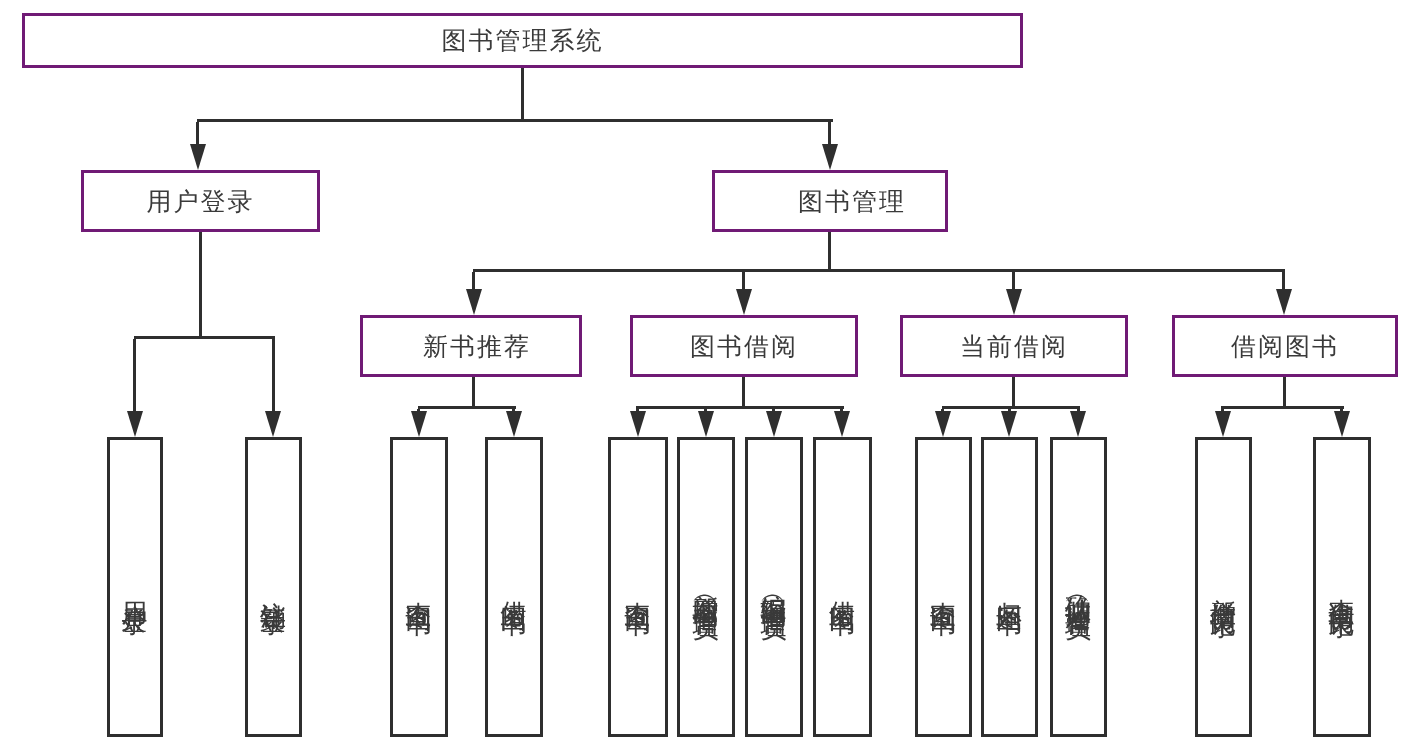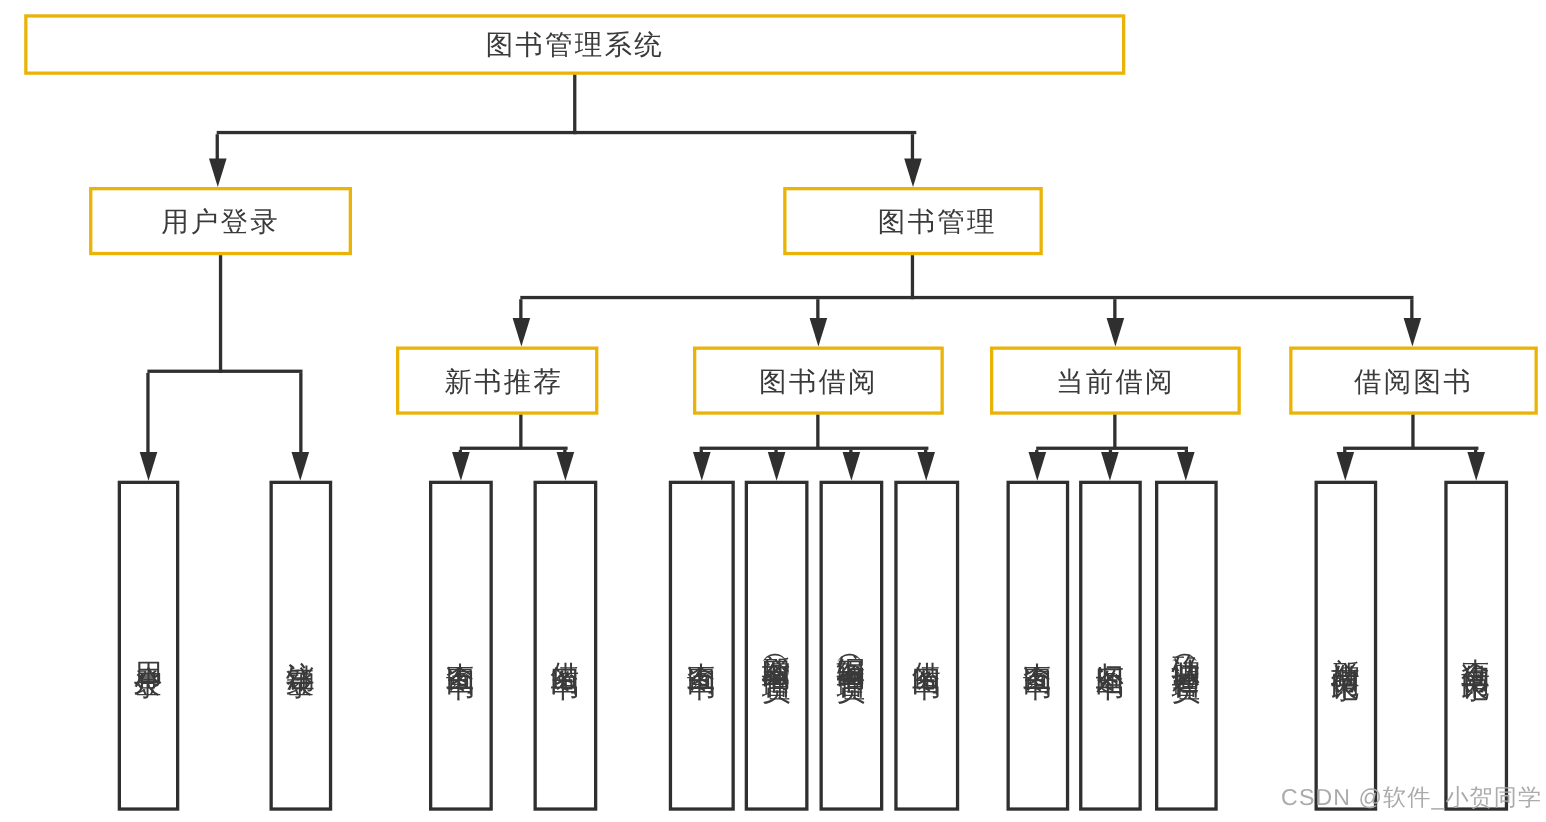--- a/index.html
+++ b/index.html
@@ -3,21 +3,21 @@
 <meta charset="utf-8">
 <style>
   html,body { margin:0; padding:0; background:#ffffff; }
   #canvas {
     position:relative; width:1405px; height:747px; background:#ffffff;
     font-family:"Liberation Sans", sans-serif; overflow:hidden;
   }
   
   .hbox {
     position:absolute; height:62px; box-sizing:border-box;
-    border:3px solid #eab308; background:#ffffff;
+    border:3px solid #701a75; background:#ffffff;
     display:flex; align-items:center; justify-content:center;
     font-size:25px; letter-spacing:2px; color:#3a3a3a;
   }
   .hbox.root { height:55px; }
   
   .vcol {
     position:absolute; top:437px; height:300px; box-sizing:border-box;
     border:3px solid #2f2f2f; background:#ffffff;
     display:flex; align-items:center; justify-content:center;
   }
@@ -47,21 +47,21 @@
     <span>图书管理系统</span>
   </div>
 
   <div class="hbox" style="left:81px; top:170px; width:239px;">
     <span>用户登录</span>
   </div>
   <div class="hbox" style="left:712px; top:170px; width:236px;padding-left:44px;">
     <span>图书管理</span>
   </div>
 
-  <div class="hbox" style="left:360px; top:315px; width:184px;padding-left:12px;">
+  <div class="hbox" style="left:360px; top:315px; width:222px;padding-left:12px;">
     <span>新书推荐</span>
   </div>
   <div class="hbox" style="left:900px; top:315px; width:228px;">
     <span>当前借阅</span>
   </div>
   <div class="hbox" style="left:630px; top:315px; width:228px;">
     <span>图书借阅</span>
   </div>
   <div class="hbox" style="left:1172px; top:315px; width:226px;">
     <span>借阅图书</span>
@@ -163,15 +163,14 @@
   <div class="arrow" style="left:1001px; top:411px;"></div>
   <div class="arrow" style="left:1070px; top:411px;"></div>
 
   <div class="vl" style="left:1283px; top:377px; height:31px;"></div>
   <div class="hl" style="left:1221px; top:406px; width:123px;"></div>
   <div class="vl" style="left:1221px; top:409px; height:4px;"></div>
   <div class="vl" style="left:1340px; top:409px; height:4px;"></div>
   <div class="arrow" style="left:1215px; top:411px;"></div>
   <div class="arrow" style="left:1334px; top:411px;"></div>
 
-  <div class="watermark">CSDN @软件_小贺同学</div>
 
 </div>
 
 </body></html>

